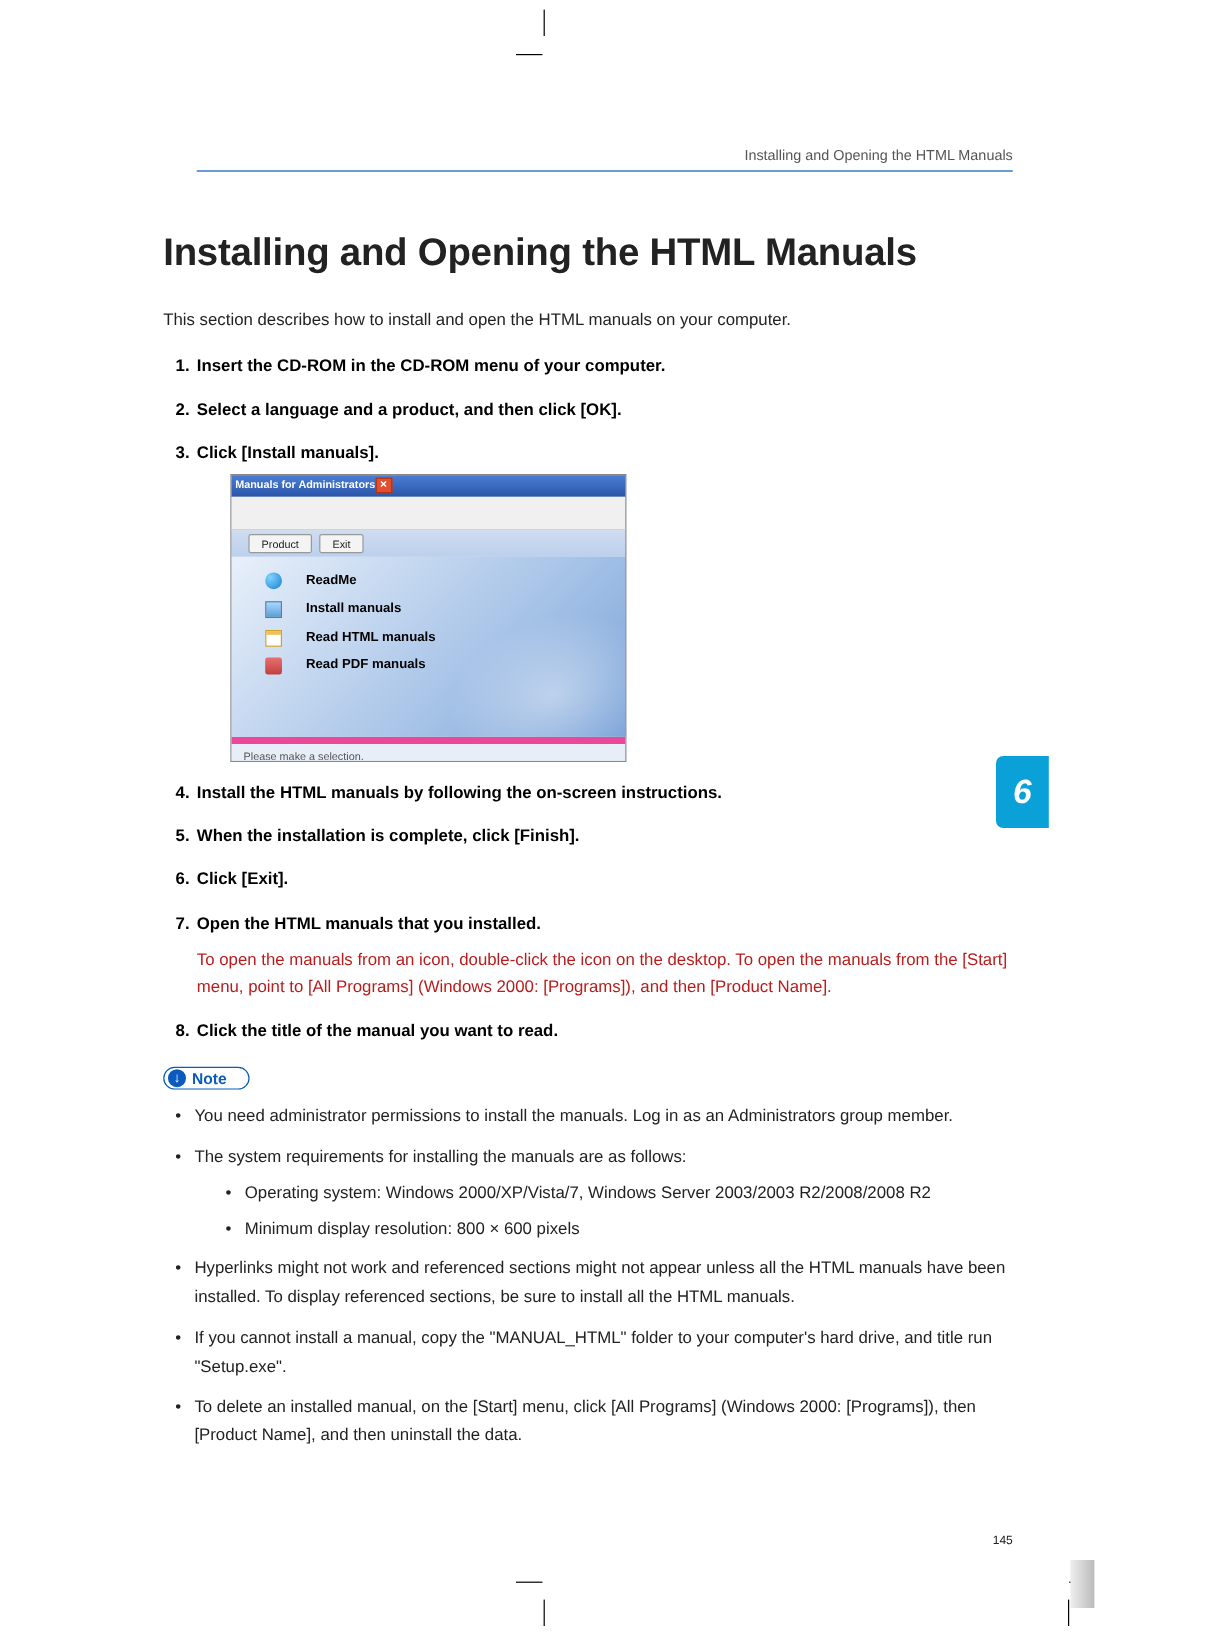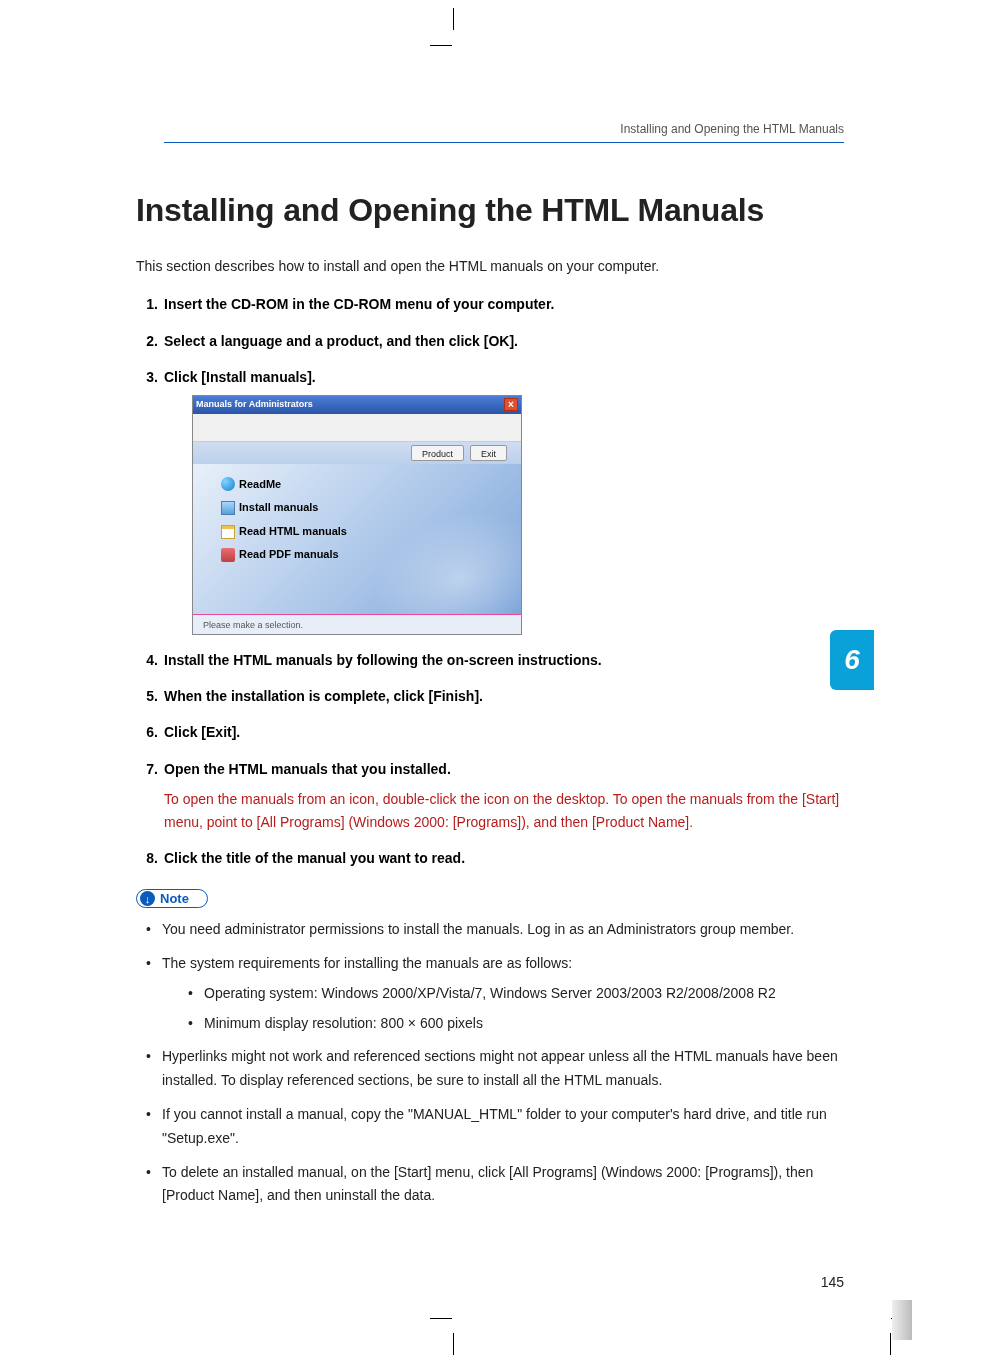--- a/index.html
+++ b/index.html
@@ -24,49 +24,49 @@
     h1 { font-size: 32px; font-weight: 700; margin: 72px 0 26px 0; letter-spacing: -0.2px; }
     p.intro { font-size: 14px; line-height: 1.6; margin-bottom: 8px; }
 
     ol.steps { list-style: none; margin-top: 16px; }
     ol.steps > li { position: relative; padding-left: 28px; margin-bottom: 14px; font-size: 14px; line-height: 1.6; }
     ol.steps > li .num { position: absolute; left: 0; top: 0; font-weight: 700; color: #000; width: 22px; text-align: right; }
     ol.steps > li .step-label { font-weight: 700; color: #000; }
     ol.steps > li .desc { display: block; margin-top: 8px; font-weight: 400; color: #b91c1c; }
 
     .screenshot { margin: 6px 0 14px 28px; width: 330px; border: 1px solid #888; background: #dfe6f3; font-size: 10px; }
-    .ss-titlebar { height: 18px; background: linear-gradient(#4a7dd6, #2a55a8); display: flex; align-items: center; justify-content: space-between; color: #fff; padding: 0 3px; font-size: 9px; font-weight: 700; }
+    .ss-titlebar { height: 18px; background: linear-gradient(#4a7dd6, #2a55a8); display: flex; align-items: center; color: #fff; padding: 0 3px; font-size: 9px; font-weight: 700; }
     .ss-close { width: 14px; height: 13px; background: #e05030; border: 1px solid #b03010; color: #fff; display: flex; align-items: center; justify-content: center; font-size: 10px; line-height: 1; }
     .ss-top { height: 28px; background: #f0f0f0; border-bottom: 1px solid #ccc; }
-    .ss-toolbar { height: 22px; display: flex; justify-content: flex-end; gap: 6px; padding: 3px 14px; background: linear-gradient(#cfdcf0, #bcd0ec); }
+    .ss-toolbar { height: 22px; display: flex; justify-content: flex-start; gap: 6px; padding: 3px 14px; background: linear-gradient(#cfdcf0, #bcd0ec); }
     .ss-btn { font-size: 9px; padding: 1px 10px; background: #f4f4f4; border: 1px solid #999; border-radius: 2px; }
     .ss-body { position: relative; height: 150px; background: linear-gradient(135deg, #e8f0fa 0%, #a8c4e8 60%, #7ba3d8 100%); padding: 12px 0 0 28px; overflow: hidden; }
     .ss-body::before { content: ""; position: absolute; right: -30px; bottom: -30px; width: 180px; height: 130px; background: radial-gradient(ellipse at center, rgba(255,255,255,0.4), transparent 70%); transform: rotate(-20deg); }
-    .ss-item { display: flex; align-items: center; gap: 4px; margin-bottom: 6px; font-weight: 700; font-size: 11px; color: #000; }
+    .ss-item { display: flex; align-items: center; gap: 20px; margin-bottom: 6px; font-weight: 700; font-size: 11px; color: #000; }
     .ss-icon { width: 14px; height: 14px; display: inline-block; }
     .ss-icon.globe { background: radial-gradient(circle at 30% 30%, #7fd4ff, #1a7fcf); border-radius: 50%; }
     .ss-icon.box { background: linear-gradient(#a8d8ff, #5a9fd8); border: 1px solid #4a7fb0; }
     .ss-icon.page { background: #fff; border: 1px solid #d0a030; box-shadow: inset 0 3px 0 #f0c050; }
     .ss-icon.pdf { background: linear-gradient(#e87070, #c04040); border-radius: 2px; }
-    .ss-status { height: 20px; background: #e8eef8; border-top: 1px solid #ec4899; padding: 3px 10px; font-size: 9px; color: #555; }
+    .ss-status { height: 20px; background: #e8eef8; border-top: 6px solid #ec4899; padding: 3px 10px; font-size: 9px; color: #555; }
 
     .note-badge { display: inline-flex; align-items: center; gap: 5px; border: 1px solid #0a5bbd; border-radius: 11px; padding: 1px 18px 1px 3px; margin: 6px 0 10px 0; }
     .note-badge .circle { width: 15px; height: 15px; border-radius: 50%; background: #0a5bbd; color: #fff; display: flex; align-items: center; justify-content: center; font-size: 11px; font-weight: 700; }
     .note-badge .txt { color: #0a5bbd; font-weight: 700; font-size: 13px; }
 
     ul.notes { list-style: none; padding-left: 10px; }
     ul.notes > li { position: relative; padding-left: 16px; font-size: 14px; line-height: 1.7; margin-bottom: 10px; }
     ul.notes > li::before { content: "•"; position: absolute; left: 0; top: 0; }
     ul.sub { list-style: none; padding-left: 26px; margin-top: 6px; }
     ul.sub > li { position: relative; padding-left: 16px; font-size: 14px; line-height: 1.7; margin-bottom: 6px; }
     ul.sub > li::before { content: "•"; position: absolute; left: 0; top: 0; }
 
     .chapter-tab { position: absolute; right: 0; top: 580px; width: 44px; height: 60px; background: #0aa0d8; border-radius: 6px 0 0 6px; display: flex; align-items: center; justify-content: center; color: #fff; font-size: 28px; font-weight: 700; font-style: italic; }
 
-    .page-num { position: absolute; bottom: 20px; right: 30px; font-size: 14px; }
+    .page-num { position: absolute; bottom: 20px; right: 30px; font-size: 10px; }
   </style>
 </head>
 <body>
 
 <div class="page">
   <div class="crop h tl-h"></div>
     <div class="crop v tl-v"></div>
   <div class="crop h bl-h"></div>
     <div class="crop v bl-v"></div>
   <div class="crop h br-h"></div>

